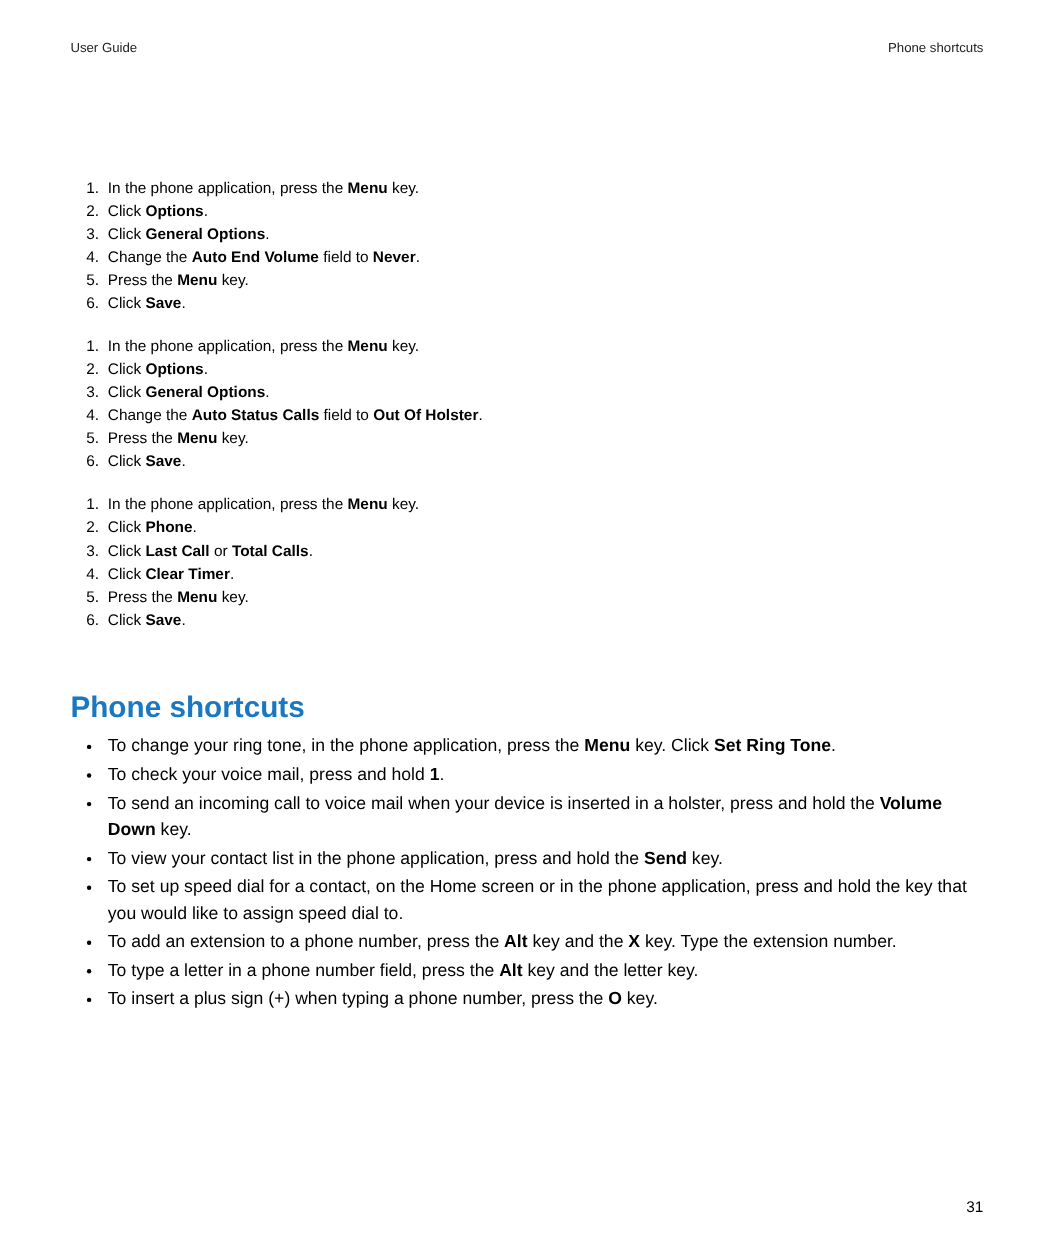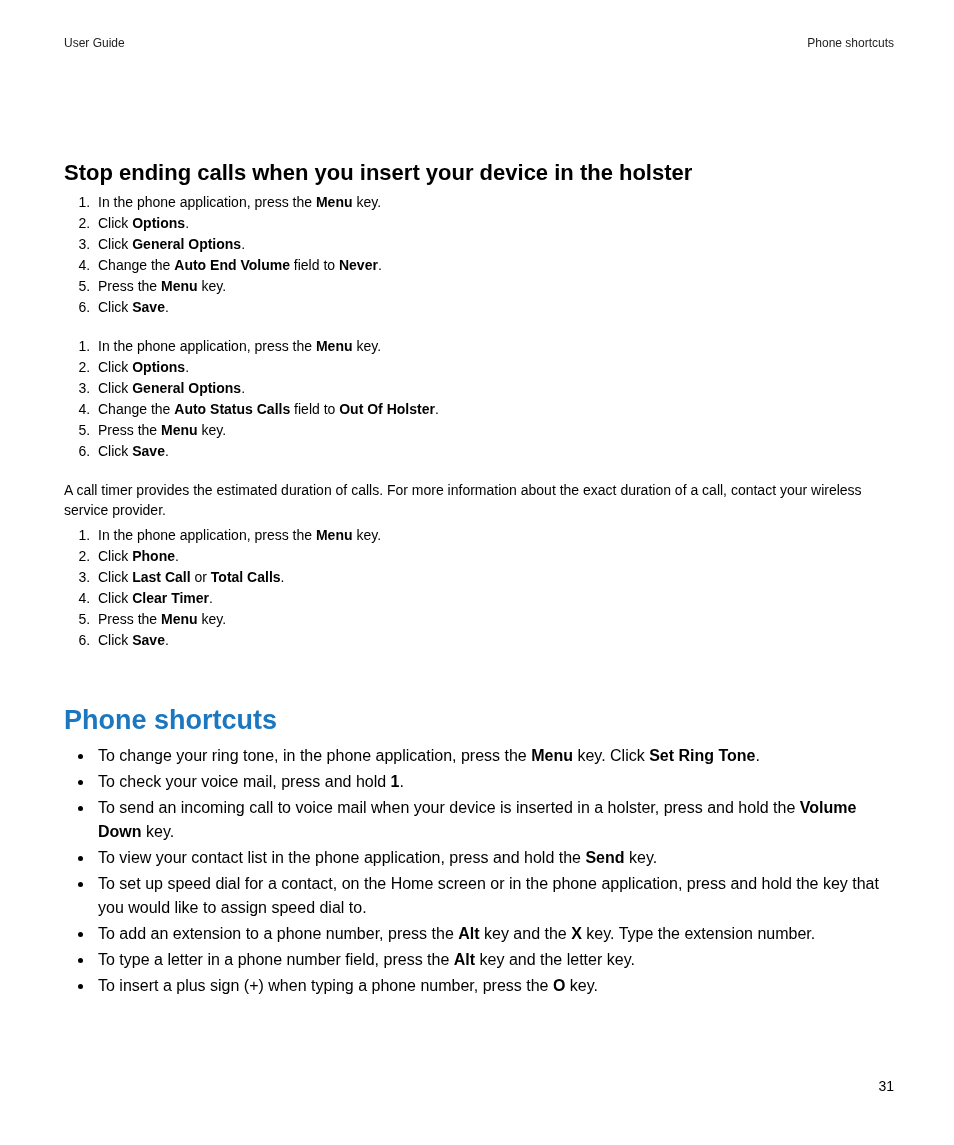--- a/index.html
+++ b/index.html
@@ -56,55 +56,53 @@
     font-size: 16px;
     line-height: 1.5;
   }
   ul.bullets li {
     padding-left: 4px;
     margin: 2px 0;
   }
   .b { font-weight: 700; }
   .page-number {
     position: absolute;
-    bottom: 51px;
+    bottom: 40px;
     right: 60px;
     font-size: 14px;
   }
 </style>
 </head>
 <body>
 
 <div class="page">
 
   <div class="header-row">
     <span>User Guide</span>
     <span>Phone shortcuts</span>
   </div>
 
-  <h2 class="section">Stop ending calls when you insert your device in the holster</h2>
   <ol class="steps">
     <li><span>In the phone application, press the </span><span class="b">Menu</span><span> key.</span></li>
     <li><span>Click </span><span class="b">Options</span><span>.</span></li>
     <li><span>Click </span><span class="b">General Options</span><span>.</span></li>
     <li><span>Change the </span><span class="b">Auto End Volume</span><span> field to </span><span class="b">Never</span><span>.</span></li>
     <li><span>Press the </span><span class="b">Menu</span><span> key.</span></li>
     <li><span>Click </span><span class="b">Save</span><span>.</span></li>
   </ol>
 
   <ol class="steps">
     <li><span>In the phone application, press the </span><span class="b">Menu</span><span> key.</span></li>
     <li><span>Click </span><span class="b">Options</span><span>.</span></li>
     <li><span>Click </span><span class="b">General Options</span><span>.</span></li>
     <li><span>Change the </span><span class="b">Auto Status Calls</span><span> field to </span><span class="b">Out Of Holster</span><span>.</span></li>
     <li><span>Press the </span><span class="b">Menu</span><span> key.</span></li>
     <li><span>Click </span><span class="b">Save</span><span>.</span></li>
   </ol>
 
-  <p class="intro">A call timer provides the estimated duration of calls. For more information about the exact duration of a call, contact your wireless service provider.</p>
   <ol class="steps">
     <li><span>In the phone application, press the </span><span class="b">Menu</span><span> key.</span></li>
     <li><span>Click </span><span class="b">Phone</span><span>.</span></li>
     <li><span>Click </span><span class="b">Last Call</span><span> or </span><span class="b">Total Calls</span><span>.</span></li>
     <li><span>Click </span><span class="b">Clear Timer</span><span>.</span></li>
     <li><span>Press the </span><span class="b">Menu</span><span> key.</span></li>
     <li><span>Click </span><span class="b">Save</span><span>.</span></li>
   </ol>
 
   <h1 class="chapter">Phone shortcuts</h1>

